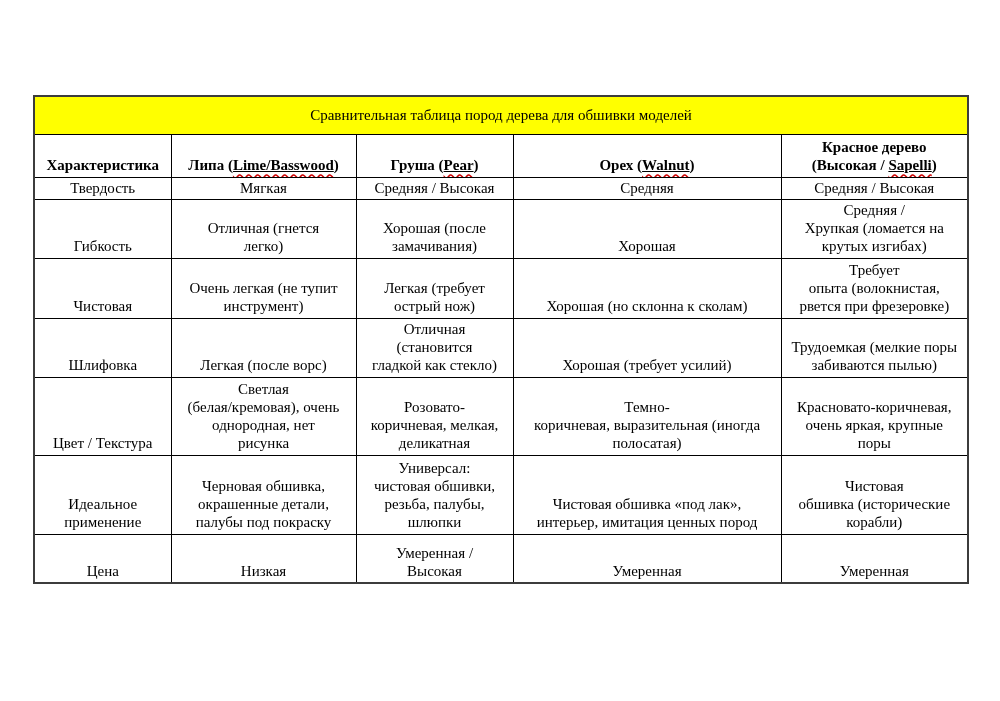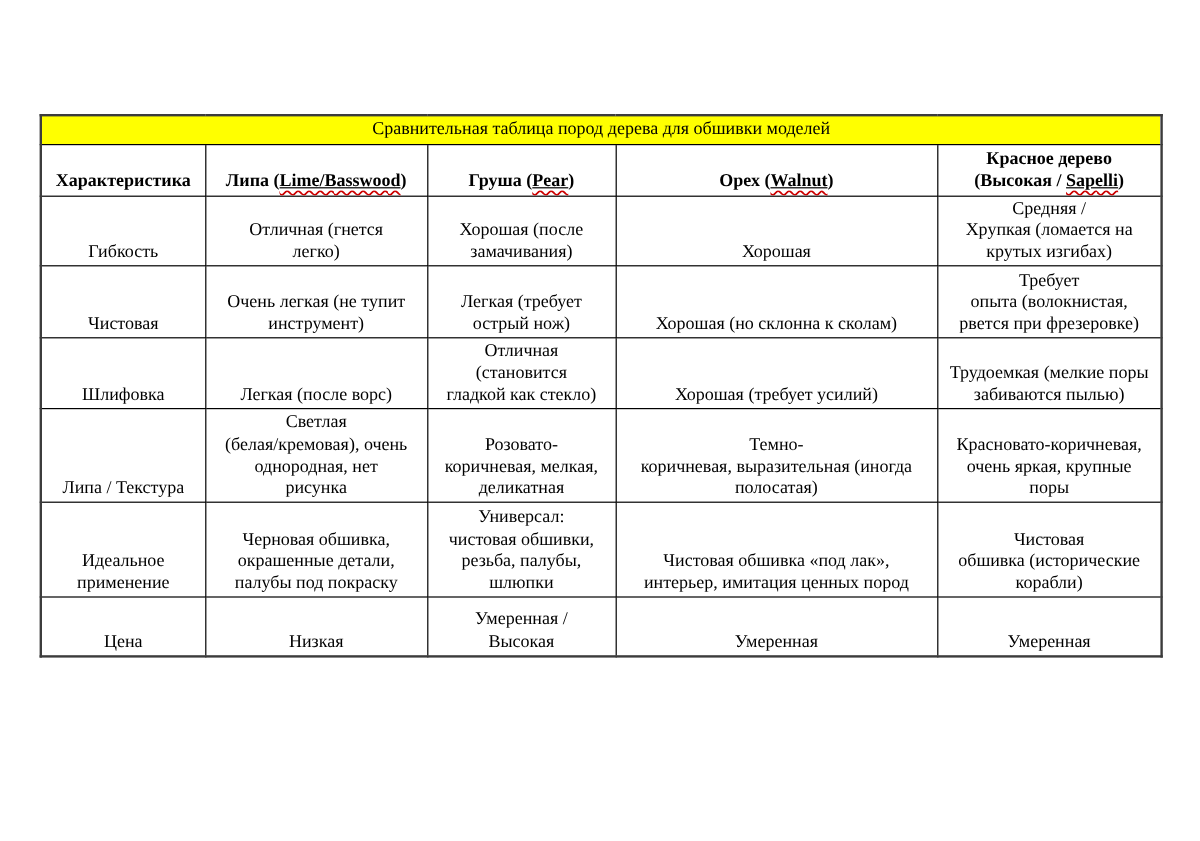--- a/index.html
+++ b/index.html
@@ -28,21 +28,21 @@
     background:#ffff00;
     text-align:center !important;
     vertical-align:middle !important;
     font-weight:bold;
     white-space:normal !important;
     padding:1px 2px !important;
   }
   .u-black { text-decoration:underline;margin-top:21px; }
   .u-wavy  { text-decoration:underline wavy #cc0000; text-underline-offset:3px; }
   
-  tr.h-title { height:24px; }
+  tr.h-title { height:38px; }
   tr.h-head  { height:43px; }
   tr.h-r0 { height:19px; }
   tr.h-r1 { height:57px; }
   tr.h-r2 { height:60px; }
   tr.h-r3 { height:59px; }
   tr.h-r4 { height:78px; }
   tr.h-r5 { height:79px; }
   tr.h-r6 { height:39px; }
   tr.h-r7 { height:49px; }
 </style>
@@ -65,20 +65,27 @@
     </tr>
 
     <tr class="h-head">
       <th>Характеристика</th>
       <th><span>Липа (</span><span class="u-black"><span class="u-wavy">Lime/Basswood</span></span><span>)</span></th>
       <th><span>Груша (</span><span class="u-black"><span class="u-wavy">Pear</span></span><span>)</span></th>
       <th><span>Орех (</span><span class="u-black"><span class="u-wavy">Walnut</span></span><span>)</span></th>
       <th><span>Красное дерево</span><br><span>(Высокая / </span><span class="u-black"><span class="u-wavy">Sapelli</span></span><span>)</span></th>
     </tr>
 
+    <tr class="h-r0">
+      <td>Твердость</td>
+      <td>Мягкая</td>
+      <td>Средняя / Высокая</td>
+      <td>Средняя</td>
+      <td>Средняя / Высокая</td>
+    </tr>
 
     <tr class="h-r1">
       <td>Гибкость</td>
       <td>Отличная (гнется
 легко)</td>
       <td>Хорошая (после
 замачивания)</td>
       <td>Хорошая</td>
       <td>Средняя /
 Хрупкая (ломается на
@@ -102,21 +109,21 @@
       <td>Легкая (после ворс)</td>
       <td>Отличная
 (становится
 гладкой как стекло)</td>
       <td>Хорошая (требует усилий)</td>
       <td>Трудоемкая (мелкие поры
 забиваются пылью)</td>
     </tr>
 
     <tr class="h-r4">
-      <td>Липа / Текстура</td>
+      <td>Цвет / Текстура</td>
       <td>Светлая
 (белая/кремовая), очень
 однородная, нет
 рисунка</td>
       <td>Розовато-
 коричневая, мелкая,
 деликатная</td>
       <td>Темно-
 коричневая, выразительная (иногда
 полосатая)</td>

